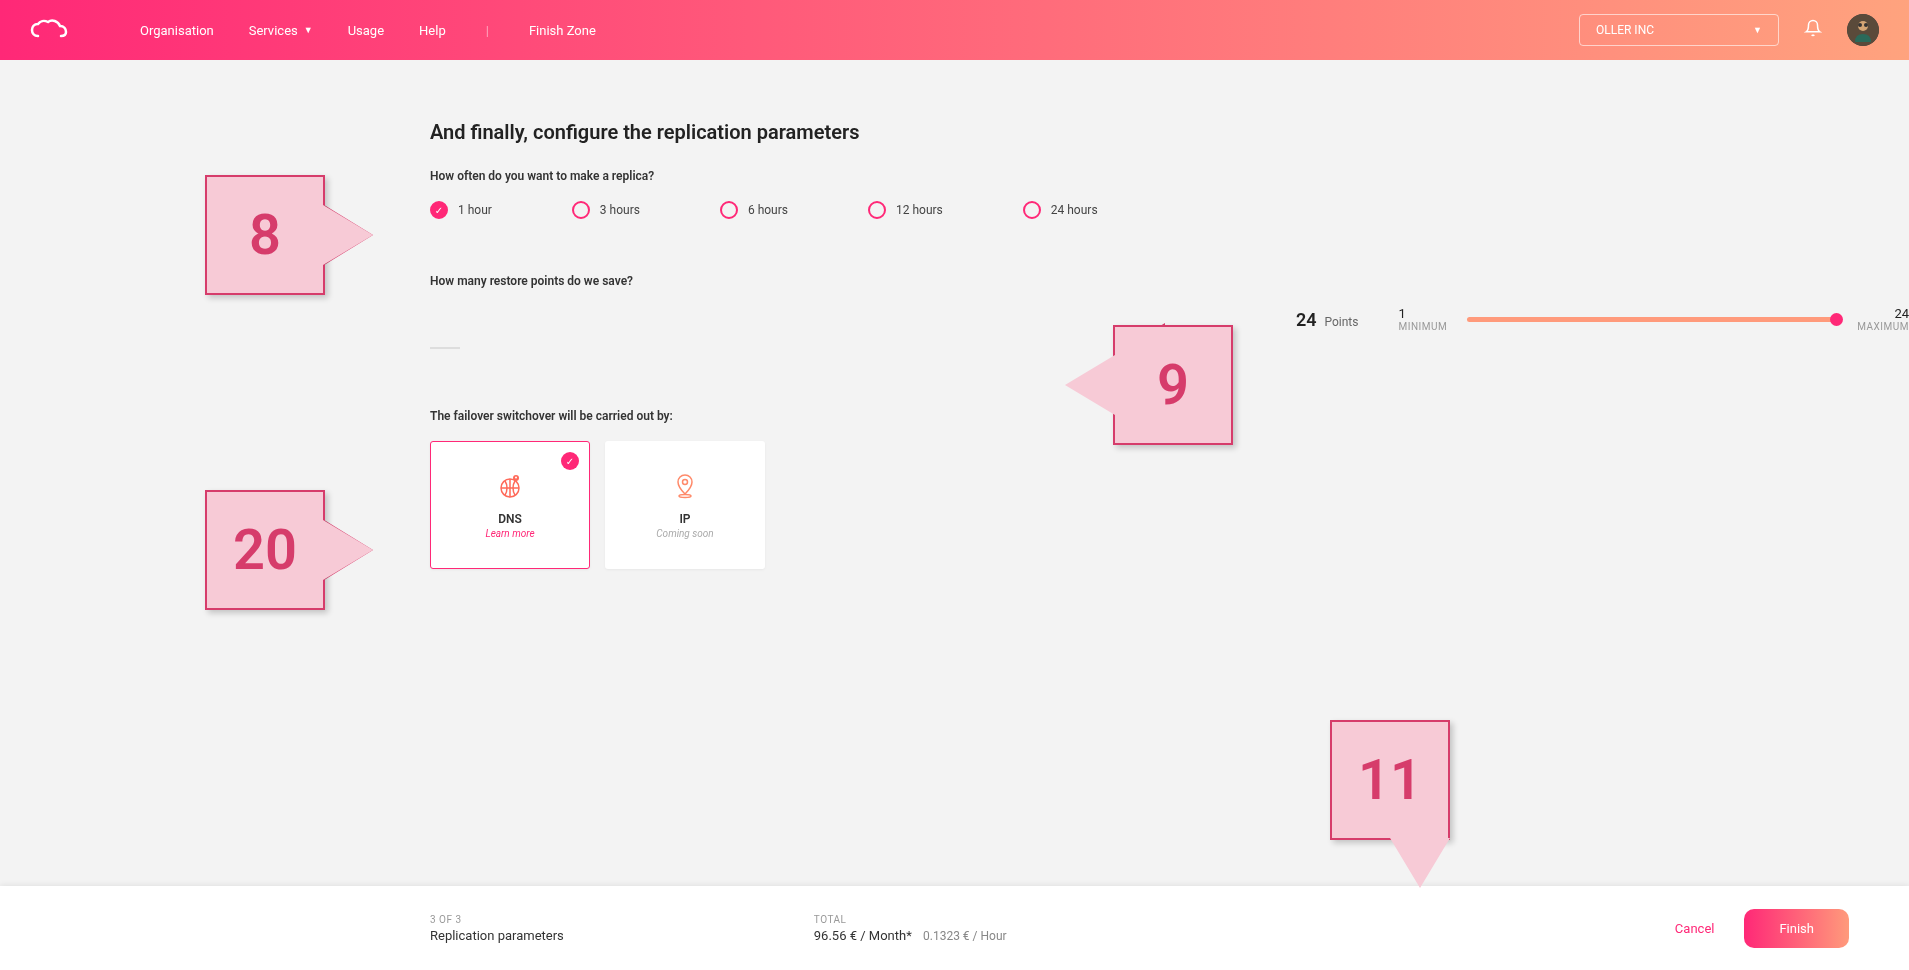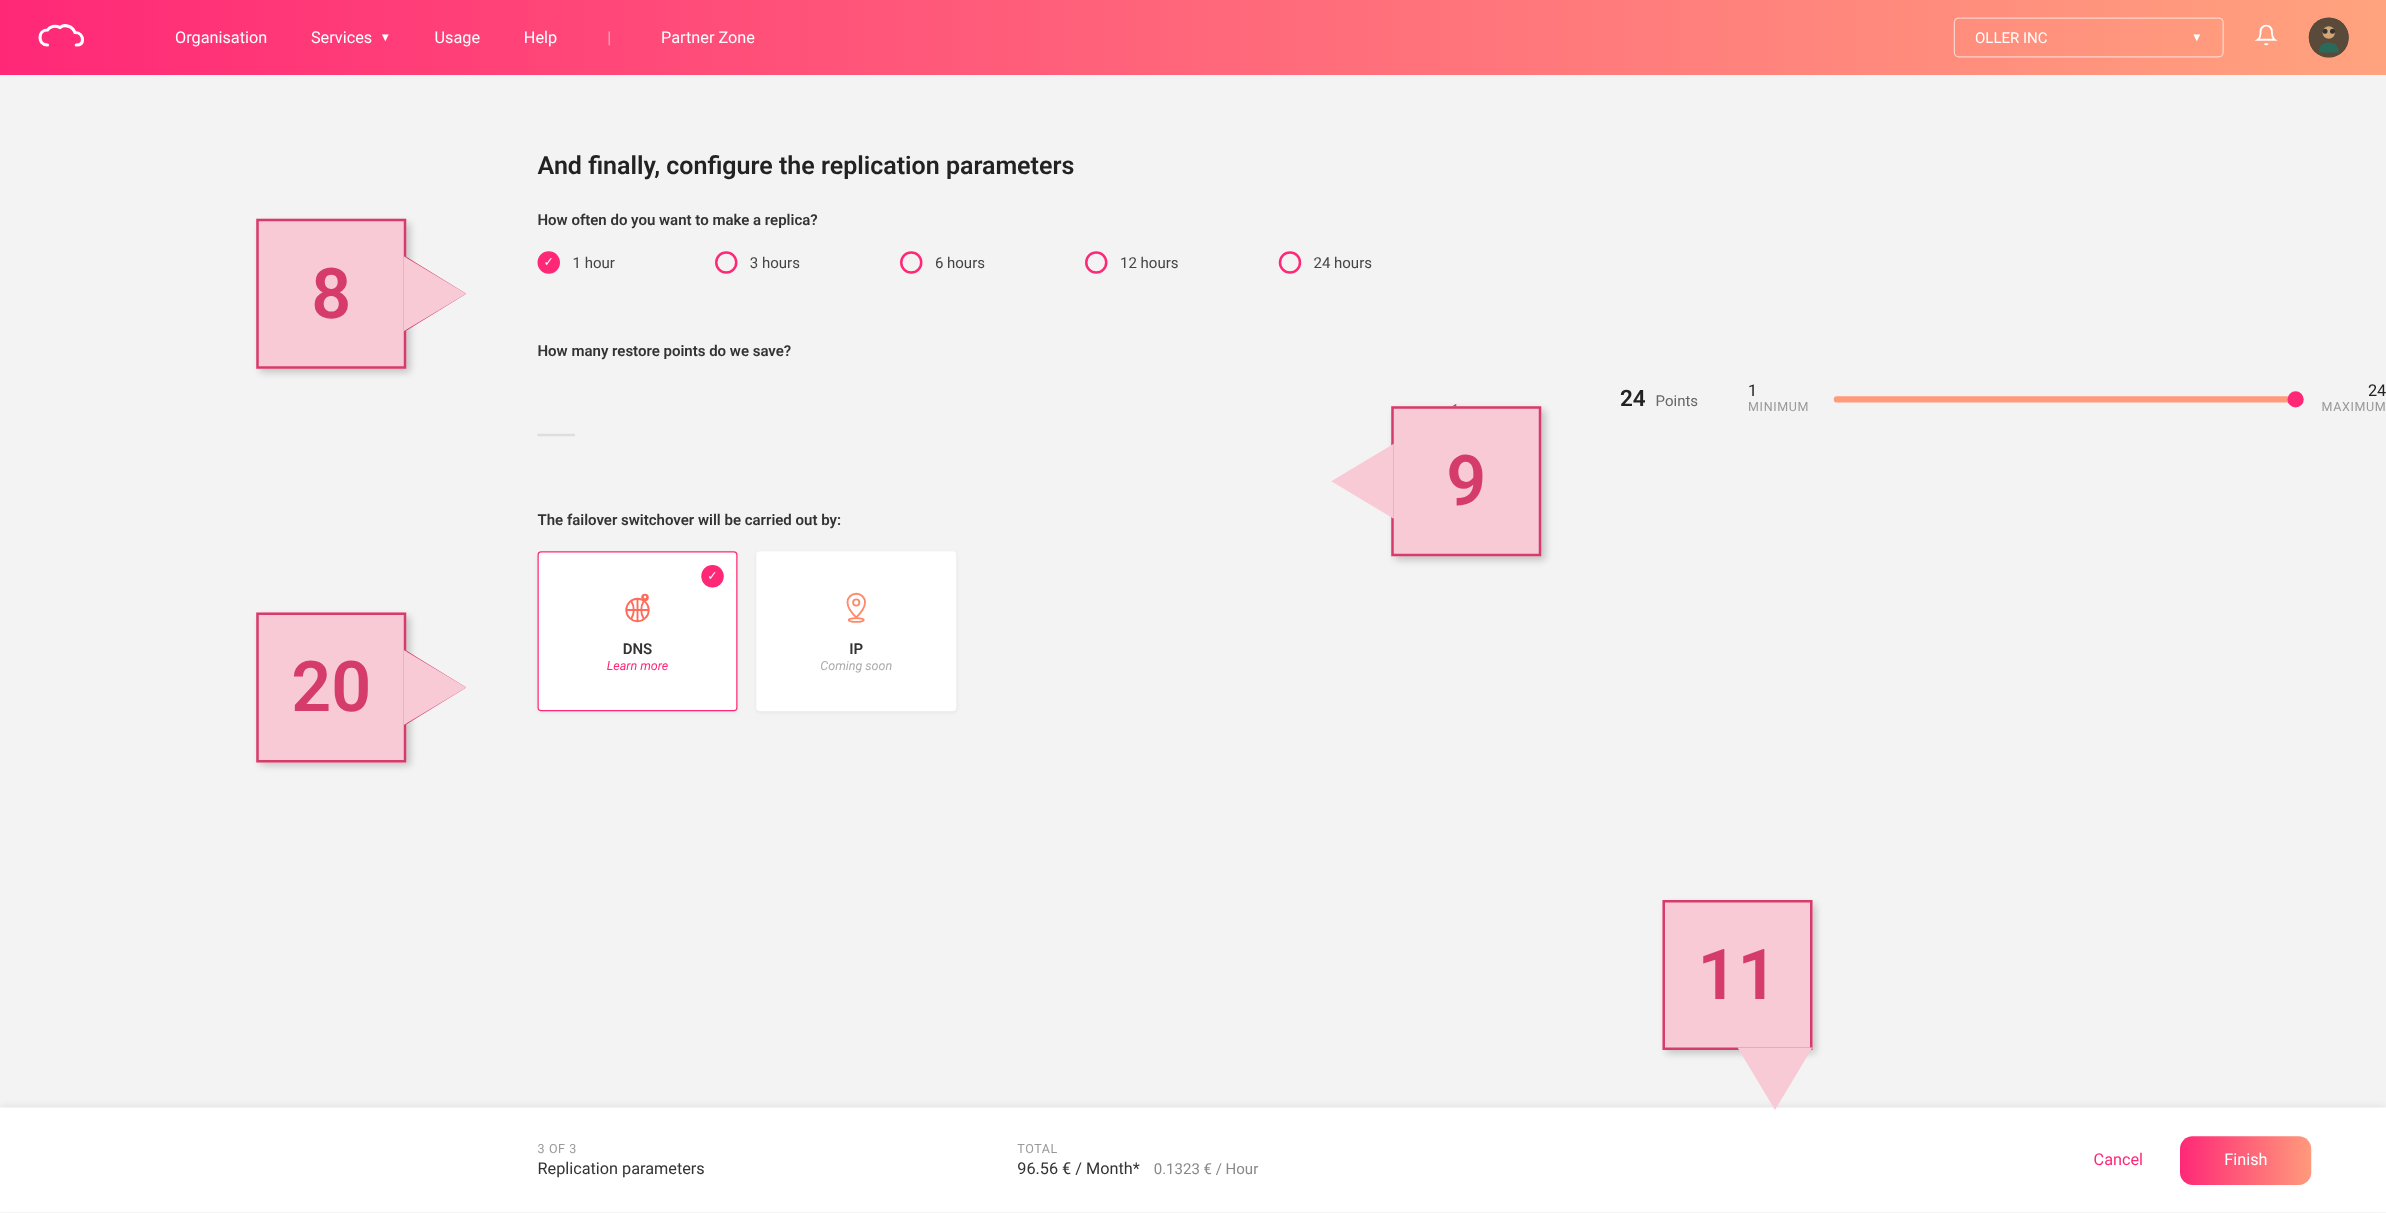--- a/index.html
+++ b/index.html
@@ -5,21 +5,21 @@
 * { margin: 0; padding: 0; box-sizing: border-box; font-family: -apple-system, BlinkMacSystemFont, 'Segoe UI', Roboto, Arial, sans-serif; }
 body { background: #f3f3f3; width: 1909px; height: 970px; overflow: hidden; position: relative; }
 
 
 .topbar { height: 60px; background: linear-gradient(90deg, #ff2877 0%, #ff5a7a 40%, #ffa37e 100%); display: flex; align-items: center; padding: 0 30px; color: #fff; }
 .logo { width: 50px; height: 30px; display: flex; align-items: center; }
 .nav-links { display: flex; align-items: flex-start; gap: 35px; margin-left: 60px; font-size: 13px; }
 .nav-item { cursor: pointer; display: flex; align-items: center; gap: 6px; }
 .nav-divider { color: rgba(255,255,255,0.5); margin: 0 5px; }
 .topbar-right { margin-left: auto; display: flex; align-items: center; gap: 25px; }
-.org-select { border: 1px solid rgba(255,255,255,0.6); border-radius: 4px; padding: 8px 16px; display: flex; align-items: center; gap: 40px; font-size: 12px; cursor: pointer; width: 216px; justify-content: space-between; }
+.org-select { border: 1px solid rgba(255,255,255,0.6); border-radius: 4px; padding: 8px 16px; display: flex; align-items: center; gap: 40px; font-size: 12px; cursor: pointer; width: 200px; justify-content: space-between; }
 .bell-icon { cursor: pointer; }
 .avatar { width: 32px; height: 32px; border-radius: 50%; background: #444; display: flex; align-items: center; justify-content: center; overflow: hidden; }
 
 
 .main { padding: 60px 0 100px 430px; position: relative; }
 .breadcrumb { font-size: 11px; color: #a5a5a5; letter-spacing: 0.5px; margin-bottom: 30px; }
 .breadcrumb .sep { margin: 0 8px; }
 .page-title { font-size: 20px; font-weight: 600; color: #222; margin-bottom: 25px; }
 .section-label { font-size: 12px; font-weight: 600; color: #333; margin-bottom: 18px; }
 
@@ -87,21 +87,21 @@
   </div>
   <div class="nav-links">
     <span class="nav-item">Organisation</span>
     <span class="nav-item">
         <span>Services</span>
         <span style="font-size:9px;">▼</span>
       </span>
     <span class="nav-item">Usage</span>
     <span class="nav-item">Help</span>
     <span class="nav-divider">|</span>
-    <span class="nav-item">Partner Zone</span>
+    <span class="nav-item">Finish Zone</span>
   </div>
   <div class="topbar-right">
     <div class="org-select">
       <span>OLLER INC</span>
       <span style="font-size:9px;">▼</span>
     </div>
     <span class="bell-icon">
       <svg width="18" height="18" viewBox="0 0 24 24" fill="none" stroke="#fff" stroke-width="2">
           <path d="M18 8A6 6 0 0 0 6 8c0 7-3 9-3 9h18s-3-2-3-9M13.7 21a2 2 0 0 1-3.4 0"></path>
         </svg>

